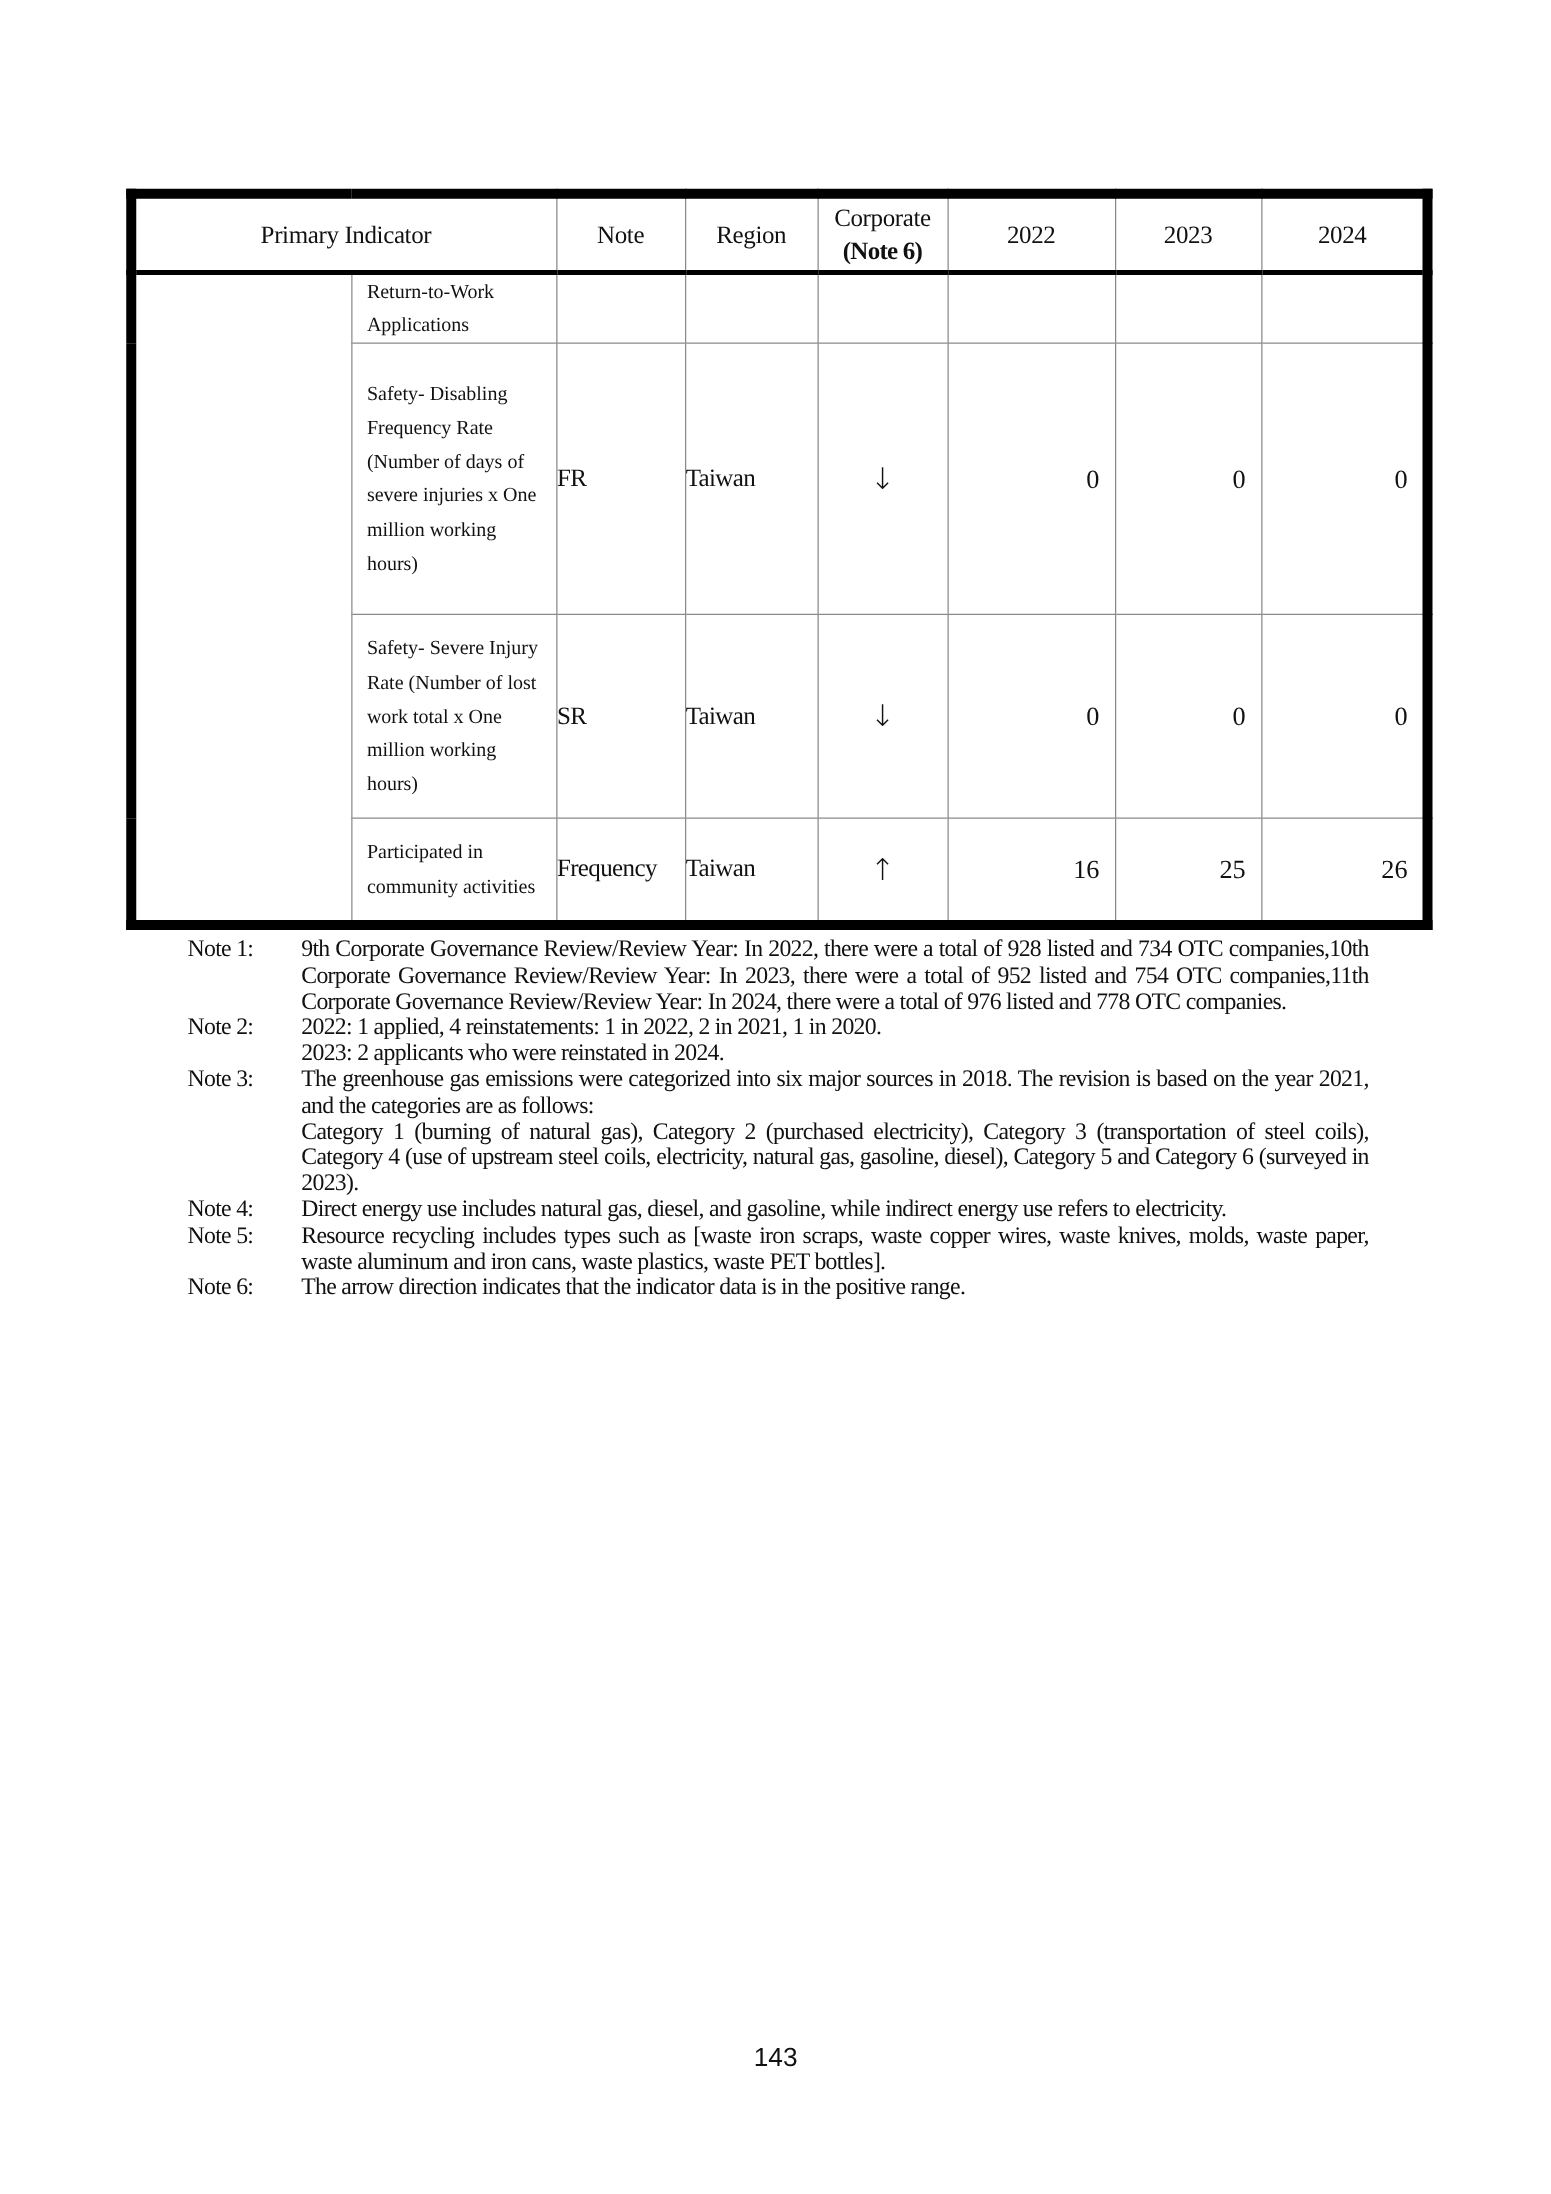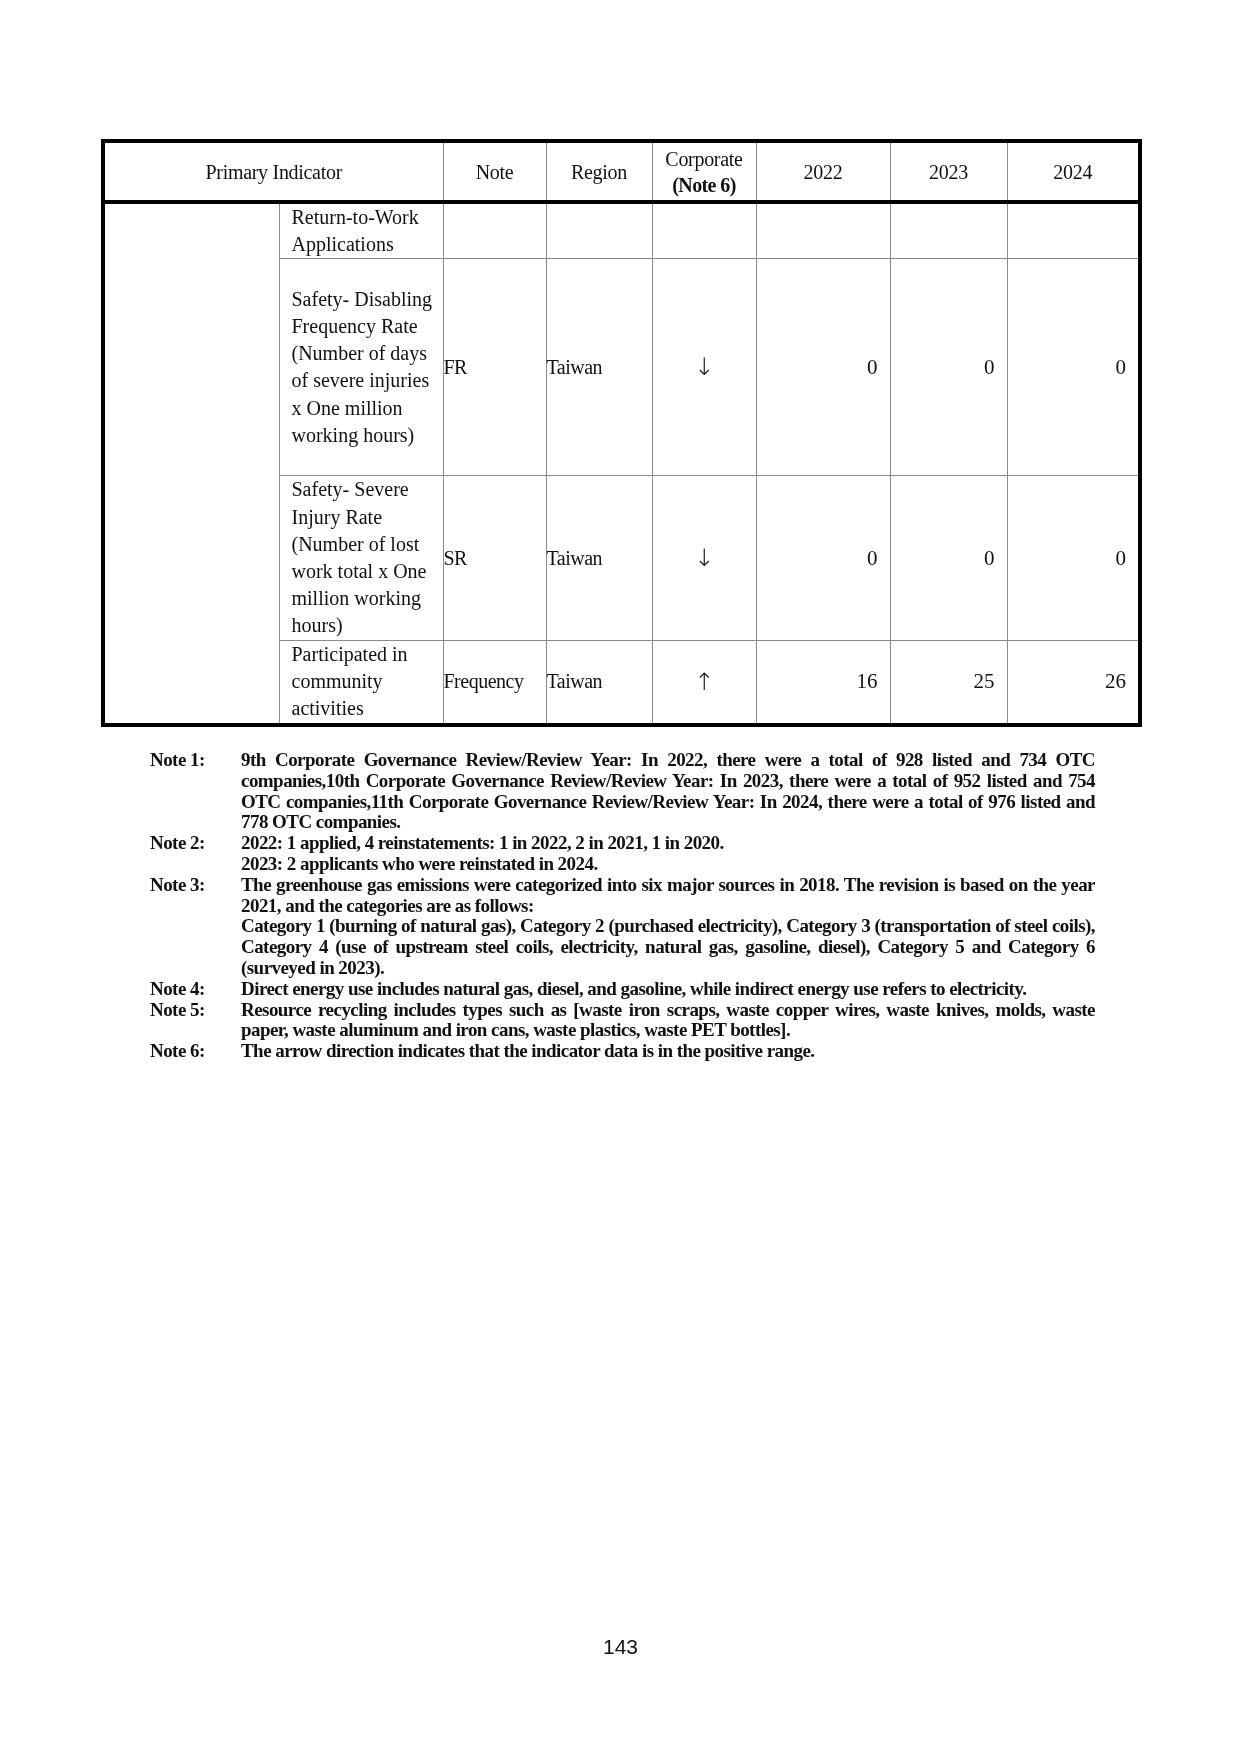--- a/index.html
+++ b/index.html
@@ -1,34 +1,34 @@
 <!DOCTYPE html>
 <html><head>
 <meta charset="utf-8">
 <style>
   html, body { margin: 0; padding: 0; background: #ffffff; }
   body { width: 1241px; height: 1755px; position: relative; overflow: hidden;
          font-family: "Liberation Serif", serif; color: #111; }
   .page { position: absolute; left: 0; top: 0; width: 1241px; height: 1755px; }
 
-  table.ind { position: absolute; left: 101px; top: 139px; width: 1037px;
+  table.ind { position: absolute; left: 101px; top: 151px; width: 1037px;
               border-collapse: collapse; table-layout: fixed;
-              border: 4px solid #000000; font-size: 20px; }
+              border: 8px solid #000000; font-size: 20px; }
   table.ind th, table.ind td { border: 1px solid #8a8a8a; padding: 0; vertical-align: middle; }
   table.ind thead th { font-weight: normal; text-align: center; height: 57px;
                        border-bottom: 4px solid #000; line-height: 26px; letter-spacing: -0.3px; }
   table.ind thead th .bold { font-weight: bold; display: block; letter-spacing: -0.6px; }
   td.main { border-top: none; border-bottom: none; }
-  td.name { text-align: left; padding: 0 6px 0 12px !important; line-height: 27.2px; font-size: 20px; }
+  td.name { text-align: left; padding: 0 6px 0 12px !important; line-height: 27.2px; font-size: 16px; }
   td.c { text-align: left; letter-spacing: -0.5px; }
   td.num { text-align: right; padding-right: 12px !important; font-size: 21px; }
   td.arrow { text-align: center; font-size: 24px; font-family: "DejaVu Sans", sans-serif; font-weight: 300; }
 
   .notes { position: absolute; left: 150px; top: 750px; width: 945px;
-           font-size: 19px; line-height: 20.8px; letter-spacing: -0.55px; font-weight: bold; }
+           font-size: 19px; line-height: 20.8px; letter-spacing: -0.55px; }
   .note { display: flex; }
   .note .lbl { width: 91px; flex: 0 0 91px; }
   .note .body { flex: 1; text-align: justify; }
   .note .body div { text-align: justify; }
   .note .body div.last { text-align-last: left; }
 
   .page-num { position: absolute; left: 0; width: 1241px; top: 1597px; text-align: center;
               font-family: "Liberation Sans", sans-serif; font-size: 21px; color: #111; margin-top: 38px; }
 </style>
 </head>

